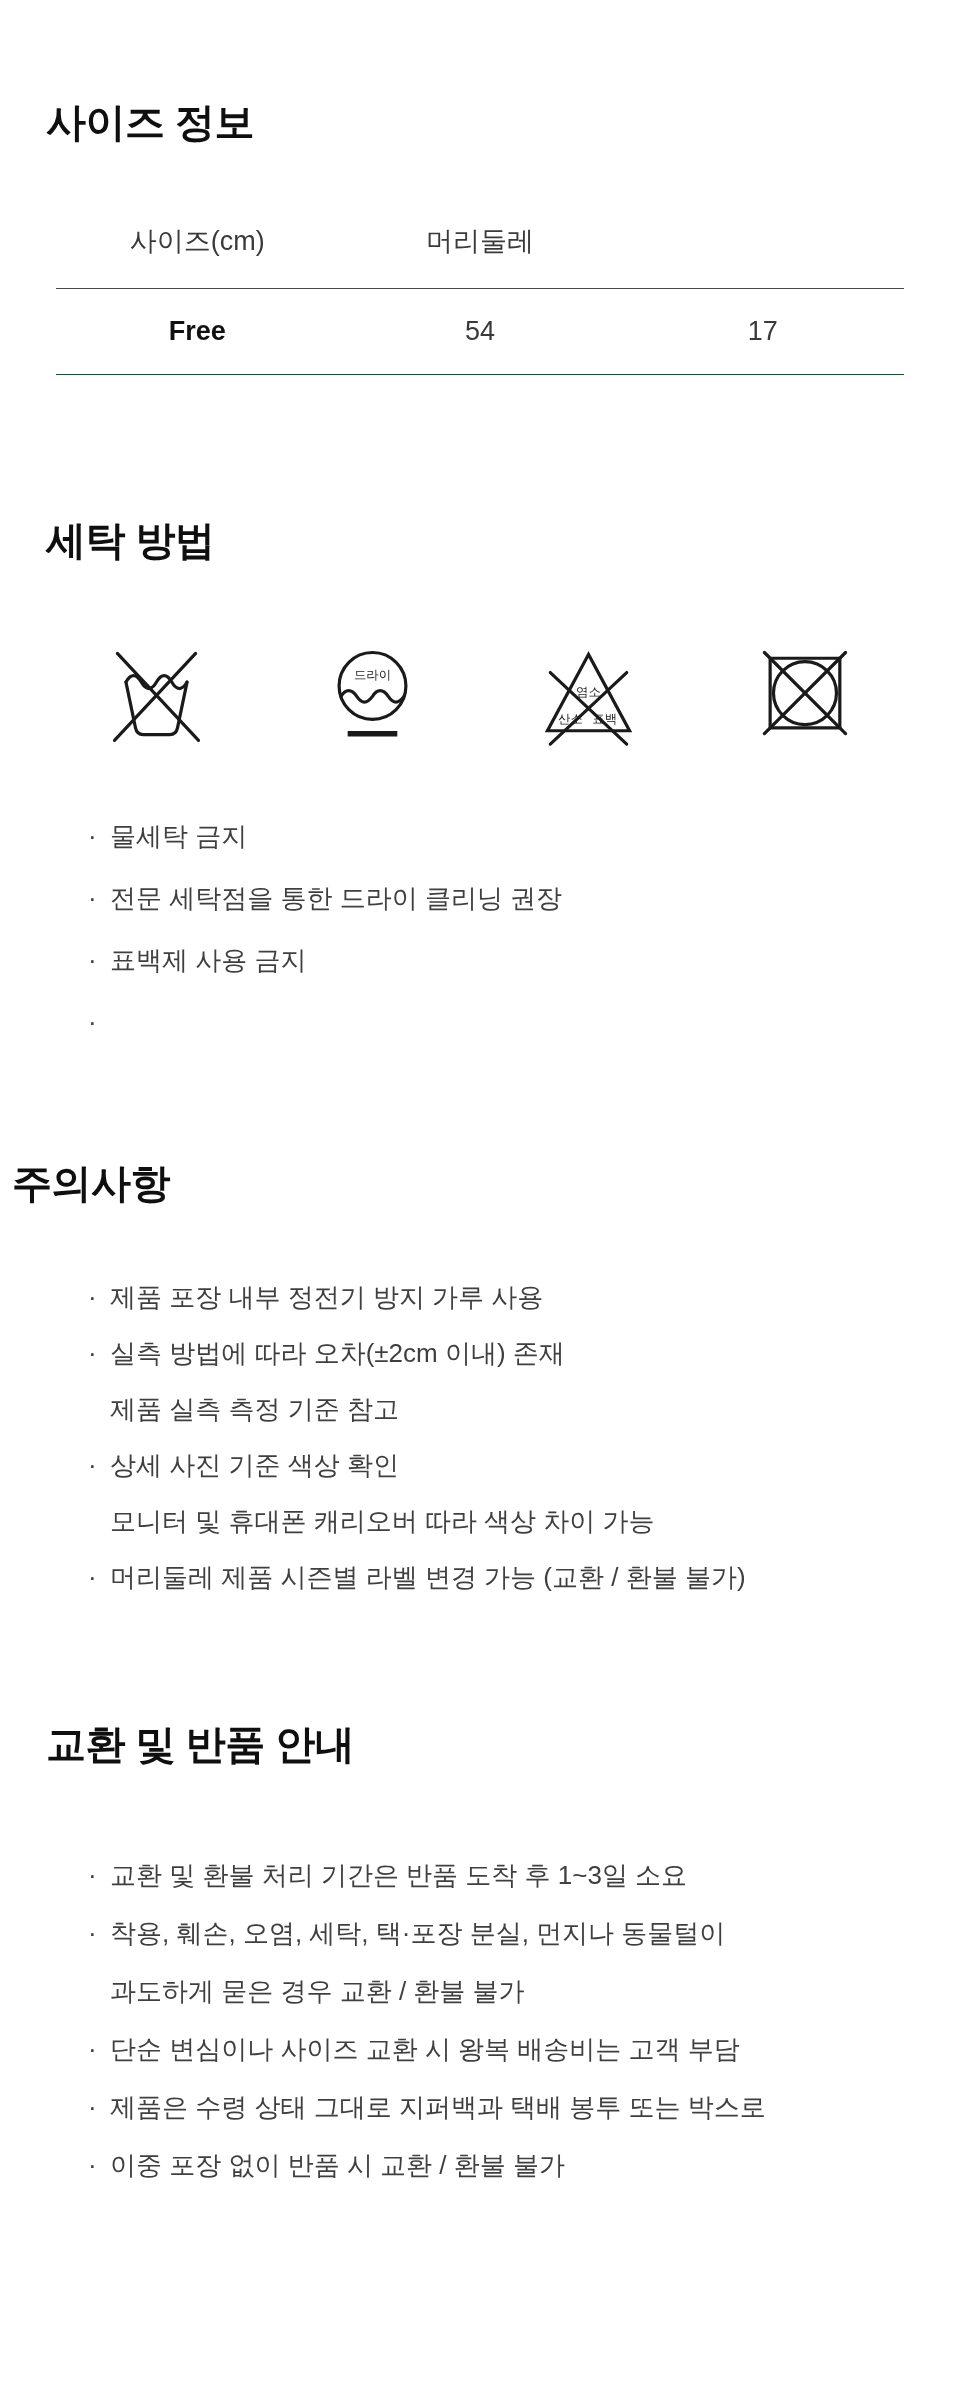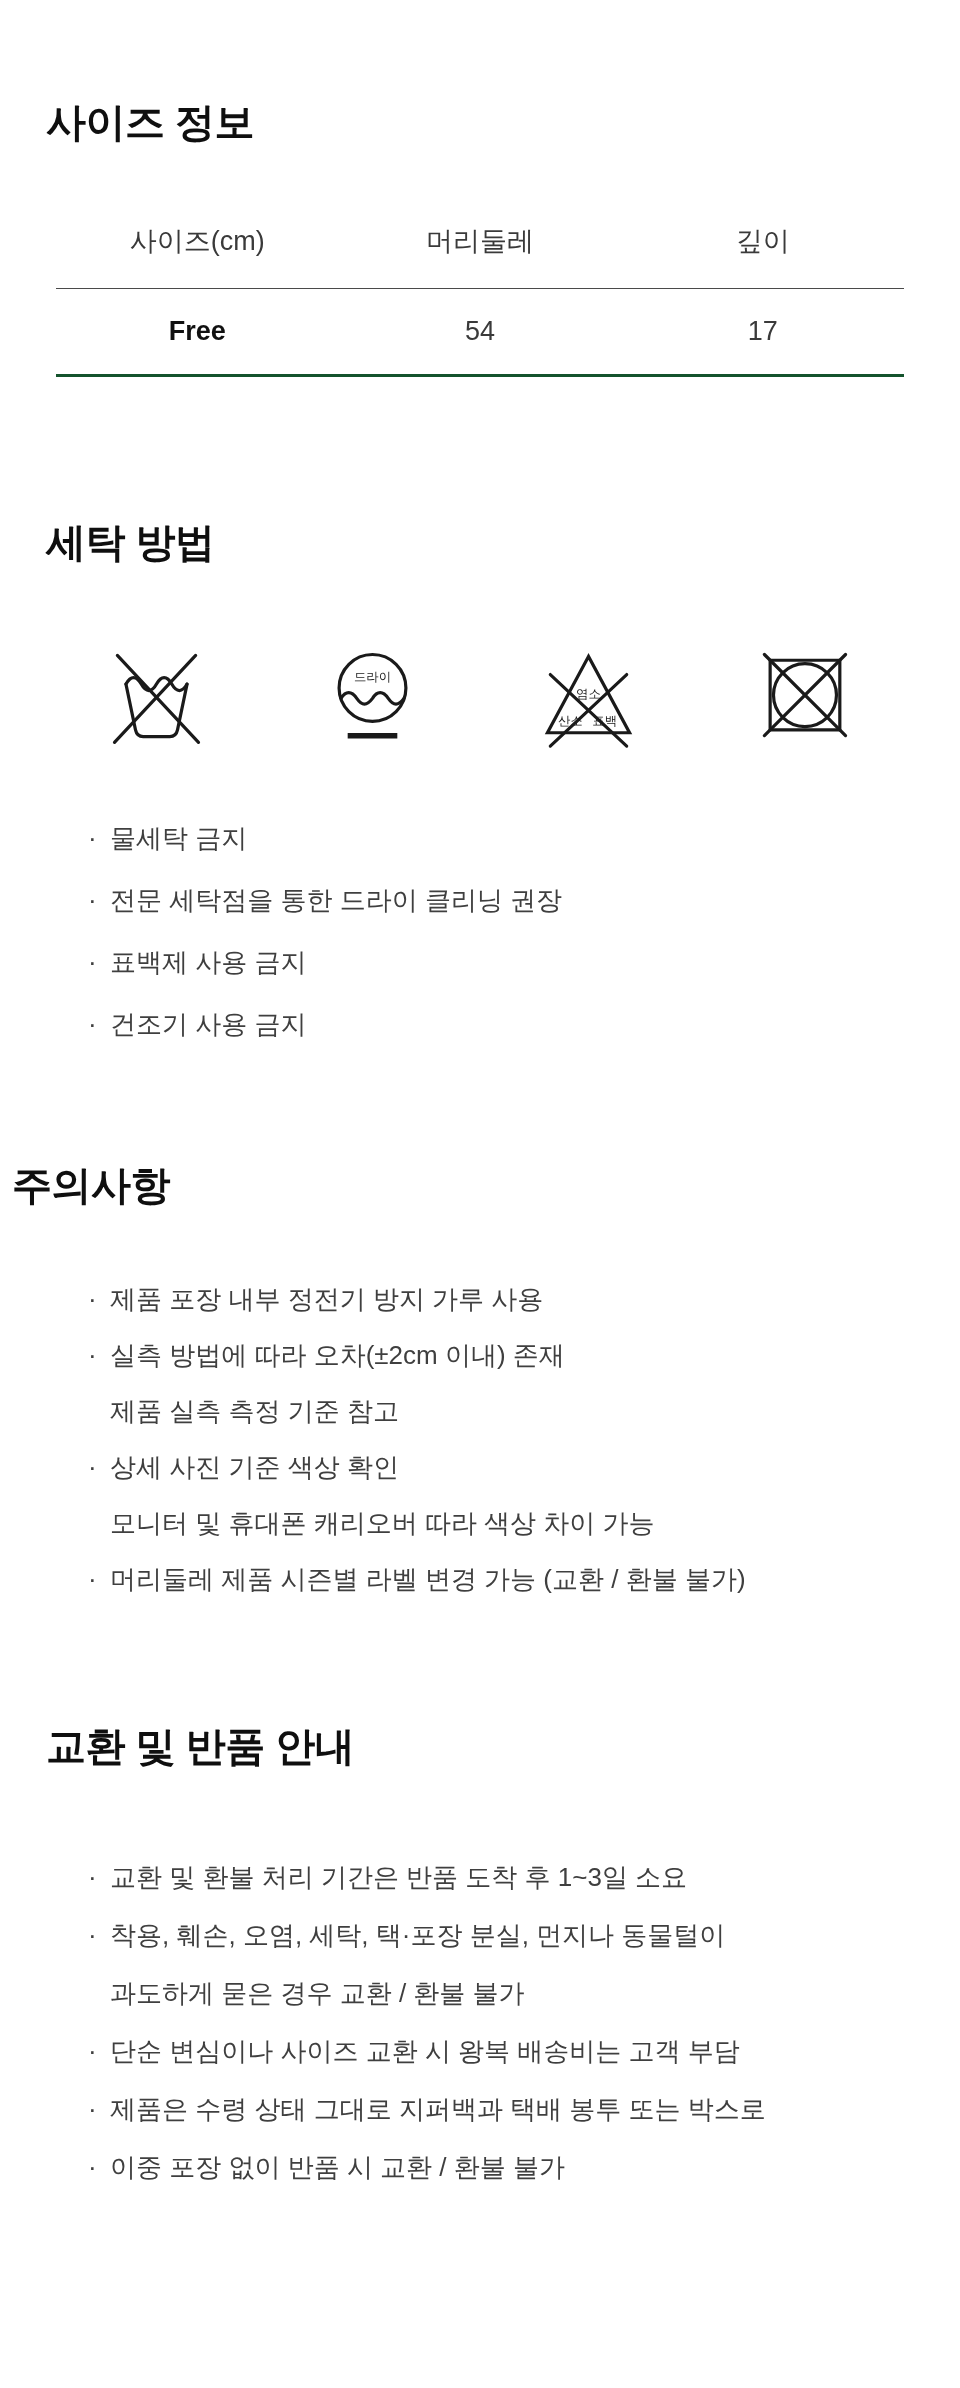--- a/index.html
+++ b/index.html
@@ -27,21 +27,21 @@
   
   .size-table { margin: 48px 56px 0 56px; }
   .size-row {
     display: grid;
     grid-template-columns: 1fr 1fr 1fr;
     align-items: center;
     text-align: center;
     font-size: 27px;
   }
   .size-row.head { height: 94px; color: #3a3a3a; border-bottom: 1px solid #4a4a4a; }
-  .size-row.data { height: 85px; color: #3a3a3a; border-bottom: 3px solid #14532d; text-align: center; }
+  .size-row.data { height: 85px; color: #3a3a3a; border-bottom: 1px solid #14532d; text-align: center; }
   .size-row.data .cell-size { font-weight: 700; color: #111; }
 
   
   .icons-row {
     margin: 78px 48px 0 48px;
     display: grid;
     grid-template-columns: repeat(4, 1fr);
     justify-items: center;
     align-items: center;
   }
@@ -66,21 +66,20 @@
 <body>
 
 <div class="page">
 
   <h2 class="section-title" id="size-title">사이즈 정보</h2>
 
   <div class="size-table">
     <div class="size-row head">
       <div>사이즈(cm)</div>
       <div>머리둘레</div>
-      <div>깊이</div>
     </div>
     <div class="size-row data">
       <div class="cell-size">Free</div>
       <div>54</div>
       <div>17</div>
     </div>
   </div>
 
   <h2 class="section-title" id="wash-title">세탁 방법</h2>
 
@@ -133,21 +132,20 @@
     <div class="line">
       <span class="marker">·</span>
       <span>전문 세탁점을 통한 드라이 클리닝 권장</span>
     </div>
     <div class="line">
       <span class="marker">·</span>
       <span>표백제 사용 금지</span>
     </div>
     <div class="line">
       <span class="marker">·</span>
-      <span>건조기 사용 금지</span>
     </div>
   </div>
 
   <h2 class="section-title" id="caution-title">주의사항</h2>
 
   <div class="bullets caution">
     <div class="line">
       <span class="marker">·</span>
       <span>제품 포장 내부 정전기 방지 가루 사용</span>
     </div>

